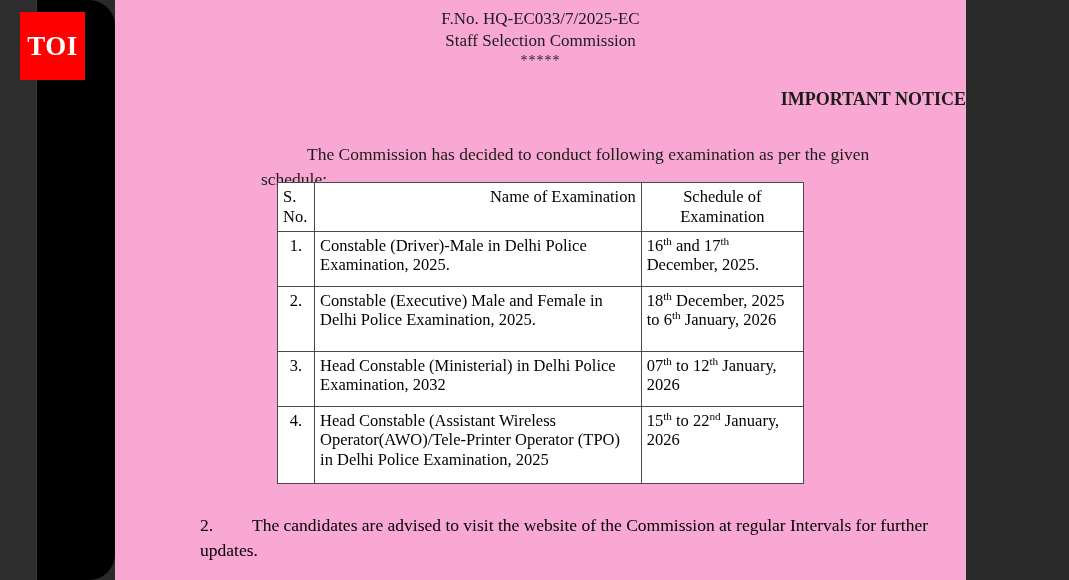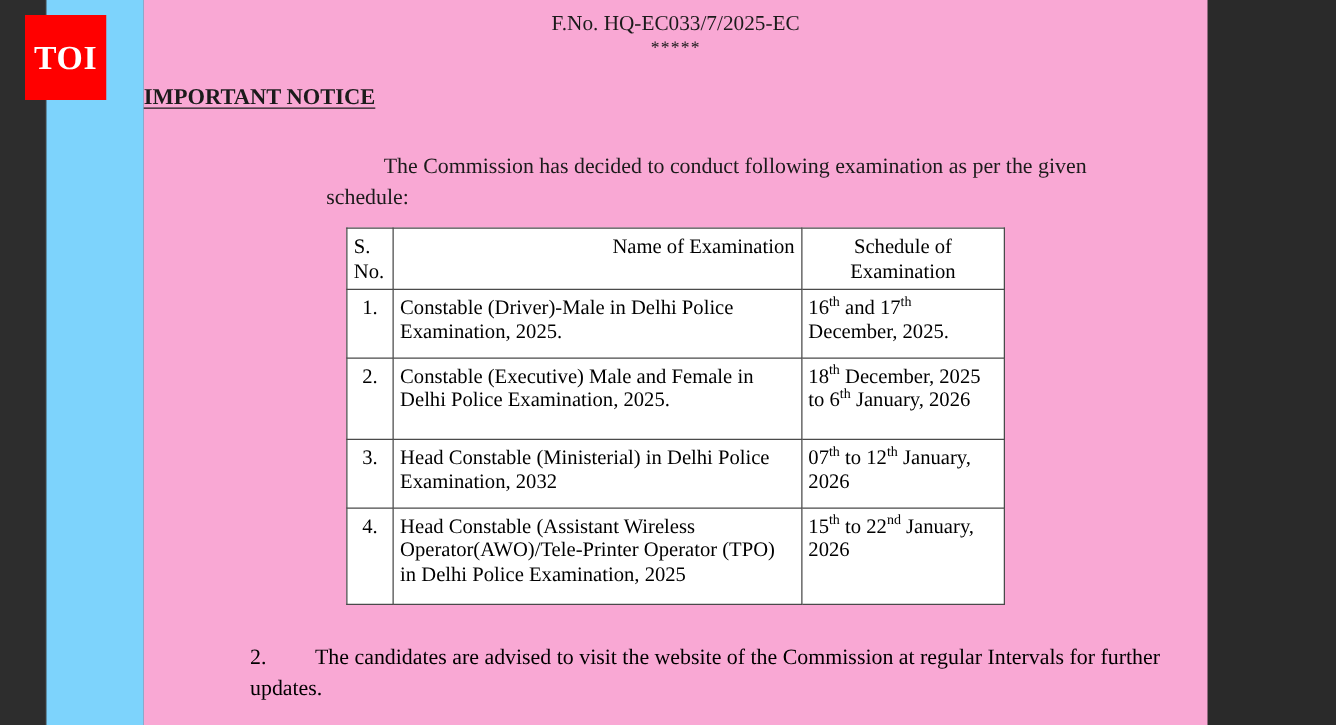--- a/index.html
+++ b/index.html
@@ -18,21 +18,22 @@
     width: 1069px;
     height: 580px;
     background: #2a2a2a;
     overflow: hidden;
   }
   
   .panel-left {
     position: absolute;
     left: 0; top: 0;
     width: 115px; height: 580px;
-    background: #7dd3fc;
+    background: #000000;
+    border-radius: 26px;
   }
   .panel-left-inner {
     position: absolute;
     left: 0; top: 0;
     width: 37px; height: 580px;
     background: #2d2d2d;
     border-right: 1px solid #3a3a3a;
     box-sizing: border-box;
   }
   .panel-right {
@@ -84,24 +85,23 @@
     padding: 0;
   }
   .hdr-line1 { padding-top: 8px; }
   .stars {
     text-align: center;
     font-size: 14px;
     letter-spacing: 1px;
     margin-top: 1px;
   }
   .notice {
-    text-align: left;
+    text-align: right;
     font-size: 18px;
     font-weight: 700;
-    text-decoration: underline;
     text-underline-offset: 3px;
     margin-top: 20px;
   }
   .para {
     font-size: 17.5px;
     line-height: 1.45;
     margin: 16px;
     padding: 16px 20px 0 130px;
     text-align: left;
   }
@@ -190,20 +190,21 @@
       <span class="logo-text">TOI</span>
     </div>
   </div>
 
   <div class="panel-right"></div>
 
   <div class="page">
     <div class="doc">
 
       <div class="hdr hdr-line1">F.No. HQ-EC033/7/2025-EC</div>
+      <div class="hdr">Staff Selection Commission</div>
       <div class="stars">*****</div>
 
       <div class="notice">IMPORTANT NOTICE</div>
 
       <p class="para para-indent">The Commission has decided to conduct following examination as per the given schedule:</p>
 
     </div>
 
     <div class="tbl-wrap">
       <table class="sched">

